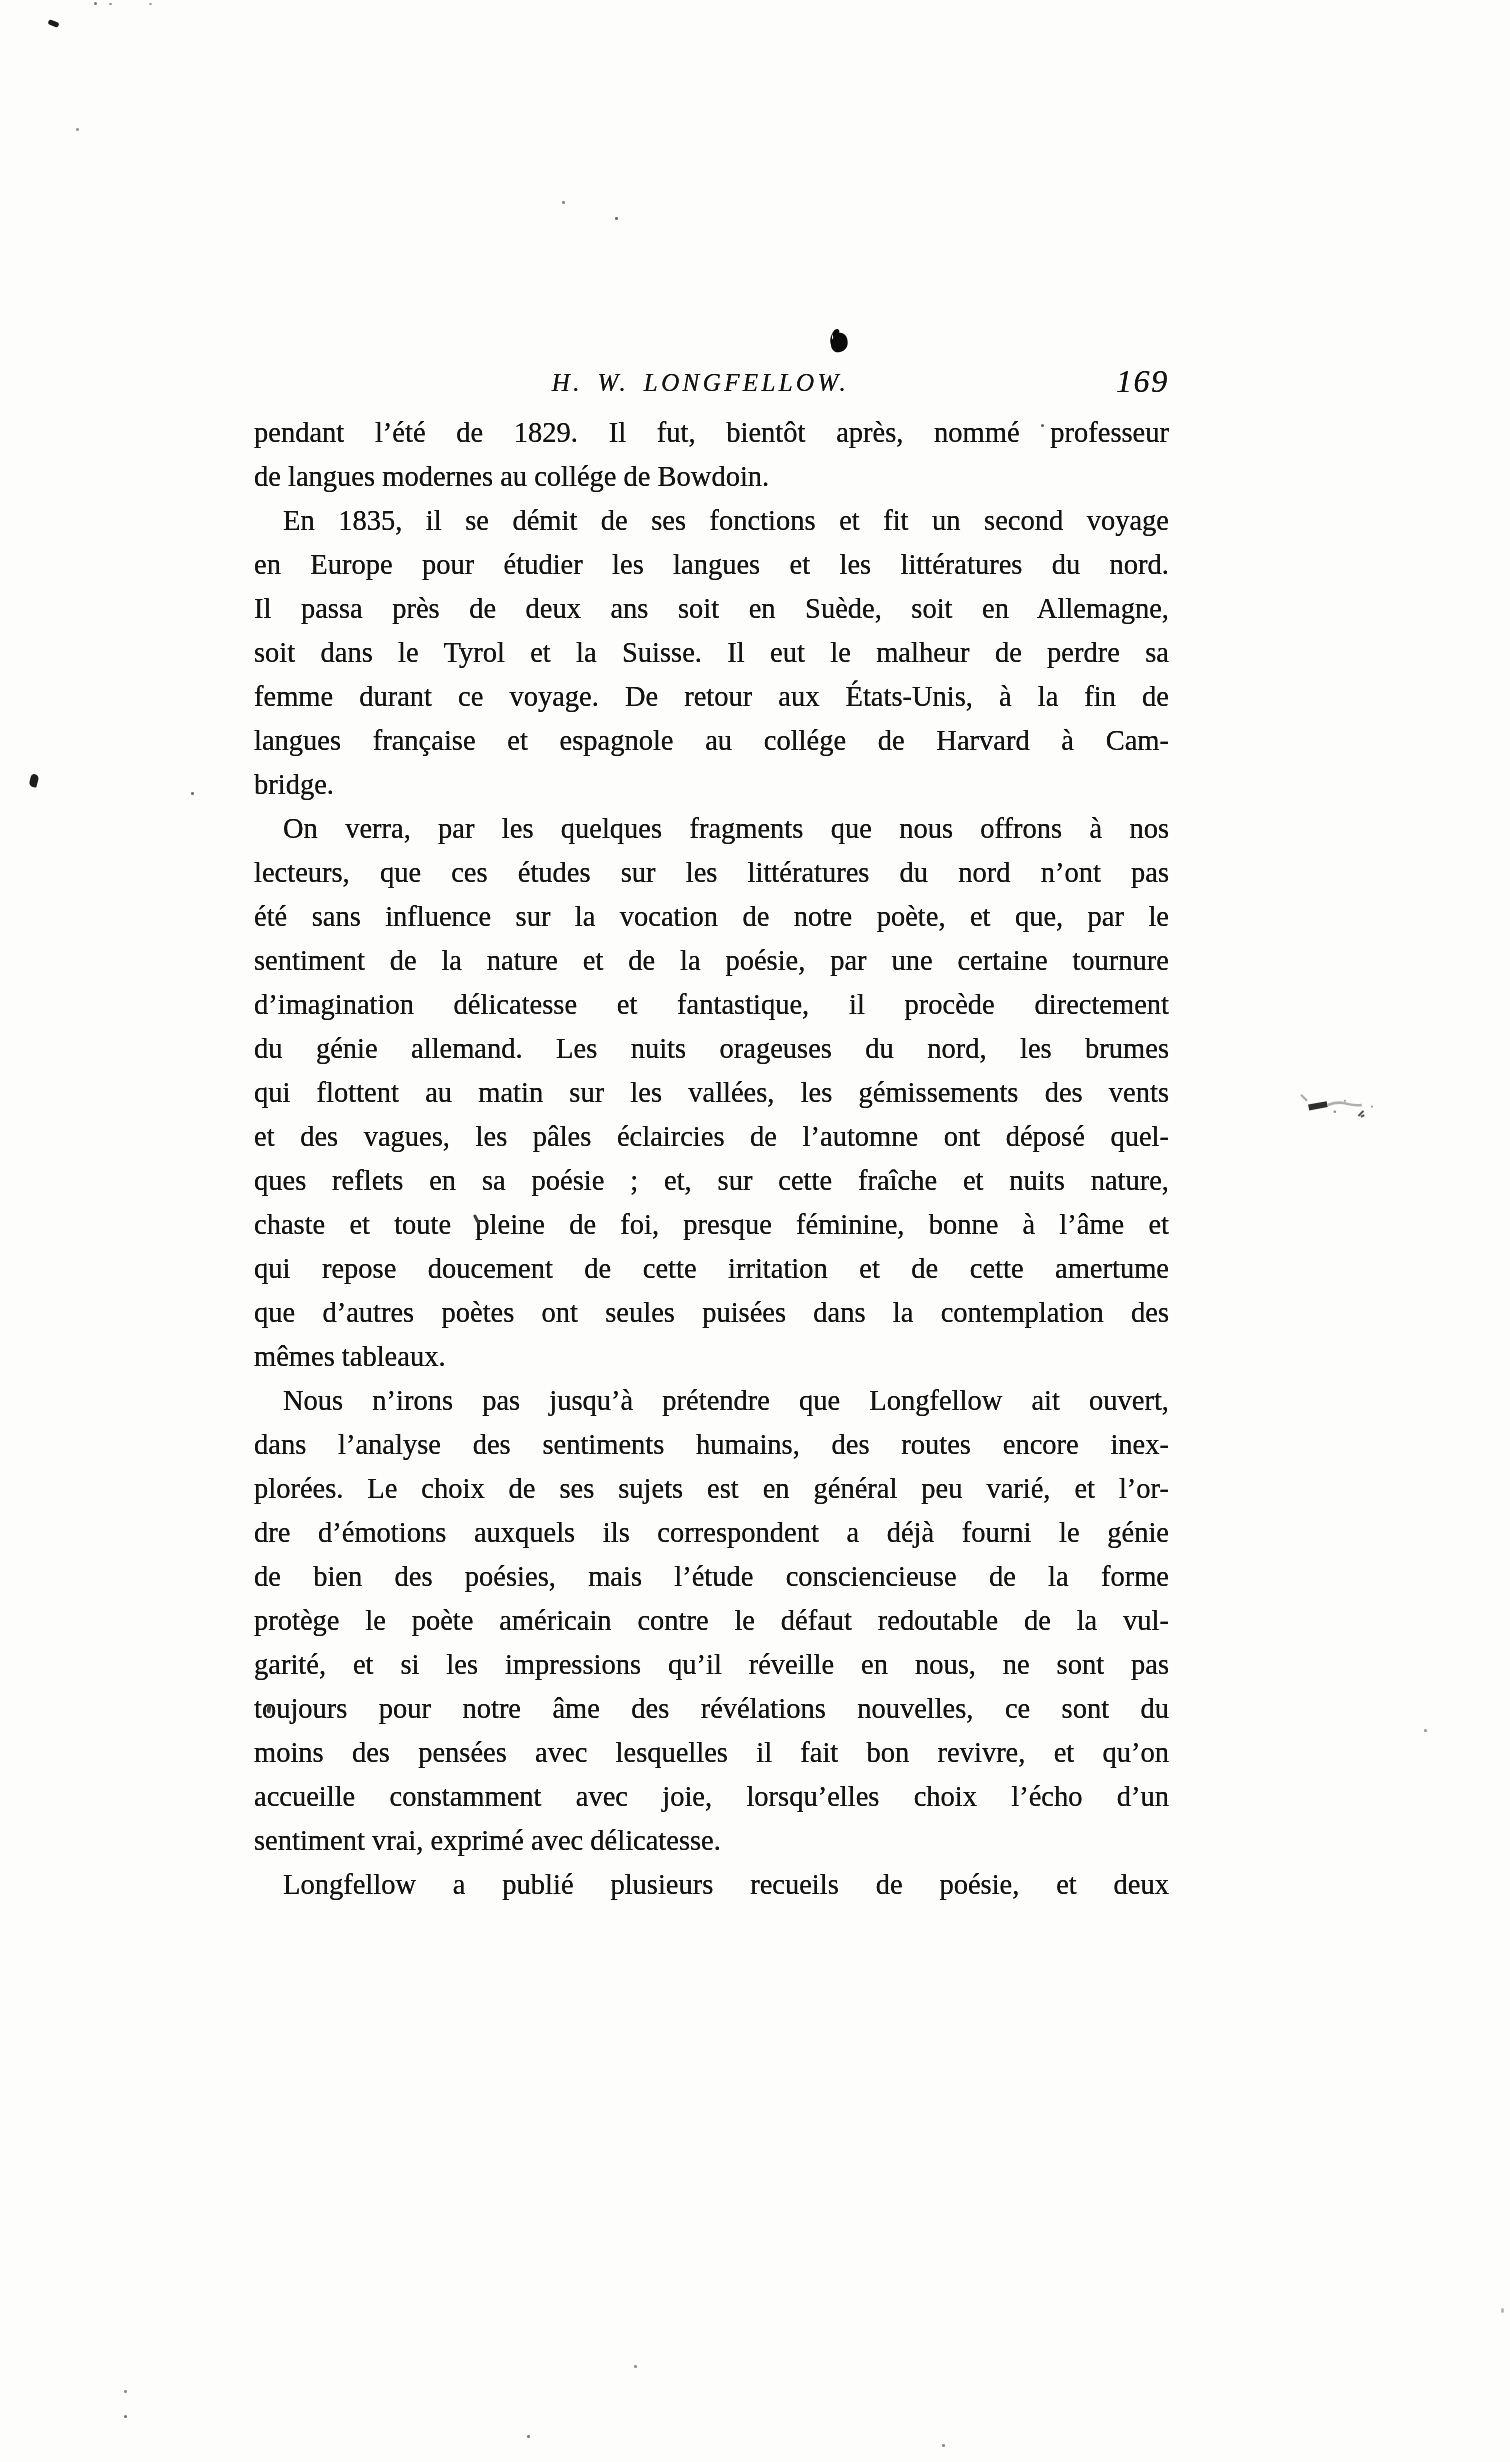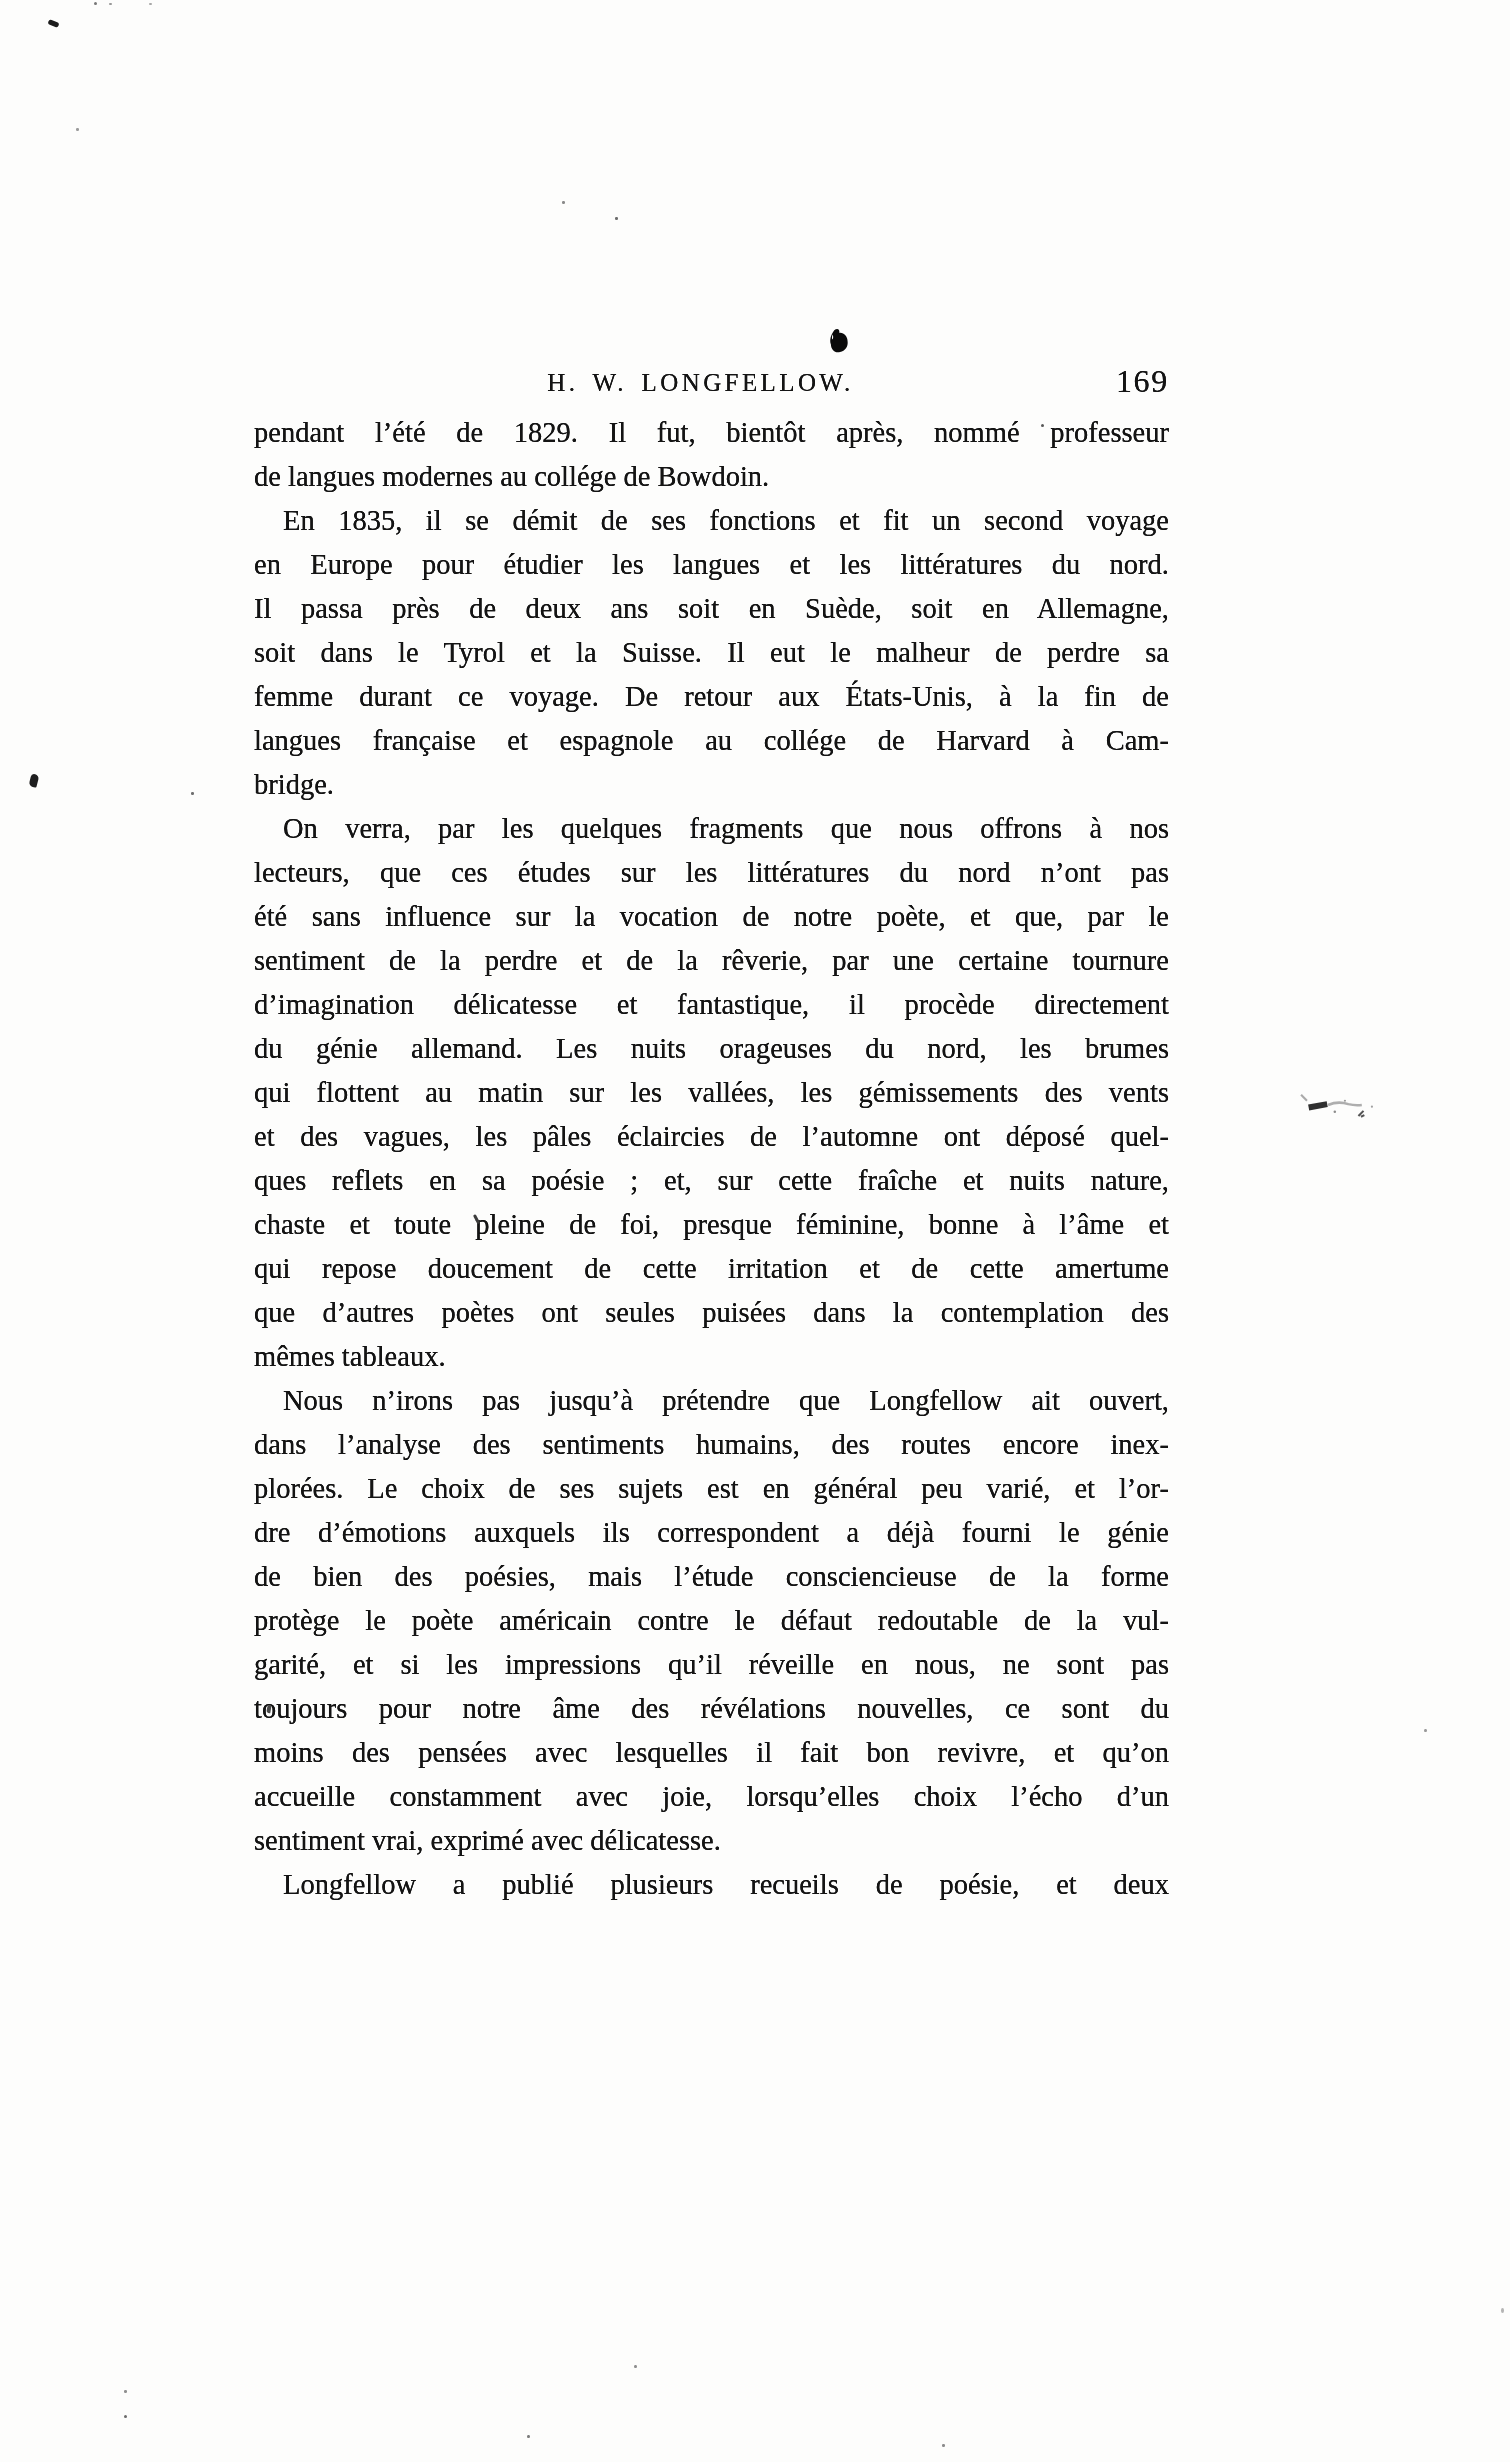--- a/index.html
+++ b/index.html
@@ -8,21 +8,21 @@
     background: #fdfdfc;
     position: relative;
     overflow: hidden;
     font-family: "Liberation Serif", "DejaVu Serif", serif;
     color: #141414;
   }
   .page { position: absolute; inset: 0; }
 
   
   .running-head {
-    position: absolute; left: 254px; top: 369px; width: 915px; height: 34px;
+    position: absolute; left: 254px; top: 369px; width: 915px; height: 34px; font-style: italic;
   }
   .head-title {
     text-align: center;
     font-size: 25px;
     letter-spacing: 3.4px;
     word-spacing: 5px;
     transform: translateX(-11px);
     text-shadow: 0 0 0.4px #000;
     white-space: nowrap;
   }
@@ -72,21 +72,21 @@
       <div class="line indent">En 1835, il se démit de ses fonctions et fit un second voyage</div>
       <div class="line">en Europe pour étudier les langues et les littératures du nord.</div>
       <div class="line">Il passa près de deux ans soit en Suède, soit en Allemagne,</div>
       <div class="line">soit dans le Tyrol et la Suisse. Il eut le malheur de perdre sa</div>
       <div class="line">femme durant ce voyage. De retour aux États-Unis, à la fin de</div>
       <div class="line">langues française et espagnole au collége de Harvard à Cam-</div>
       <div class="line para-end">bridge.</div>
       <div class="line indent">On verra, par les quelques fragments que nous offrons à nos</div>
       <div class="line">lecteurs, que ces études sur les littératures du nord n’ont pas</div>
       <div class="line">été sans influence sur la vocation de notre poète, et que, par le</div>
-      <div class="line">sentiment de la perdre et de la rêverie, par une certaine tournure</div>
+      <div class="line">sentiment de la nature et de la poésie, par une certaine tournure</div>
       <div class="line">d’imagination délicatesse et fantastique, il procède directement</div>
       <div class="line">du génie allemand. Les nuits orageuses du nord, les brumes</div>
       <div class="line">qui flottent au matin sur les vallées, les gémissements des vents</div>
       <div class="line">et des vagues, les pâles éclaircies de l’automne ont déposé quel-</div>
       <div class="line">ques reflets en sa poésie ; et, sur cette fraîche et nuits nature,</div>
       <div class="line">chaste et toute pleine de foi, presque féminine, bonne à l’âme et</div>
       <div class="line">qui repose doucement de cette irritation et de cette amertume</div>
       <div class="line">que d’autres poètes ont seules puisées dans la contemplation des</div>
       <div class="line para-end">mêmes tableaux.</div>
       <div class="line indent">Nous n’irons pas jusqu’à prétendre que Longfellow ait ouvert,</div>

